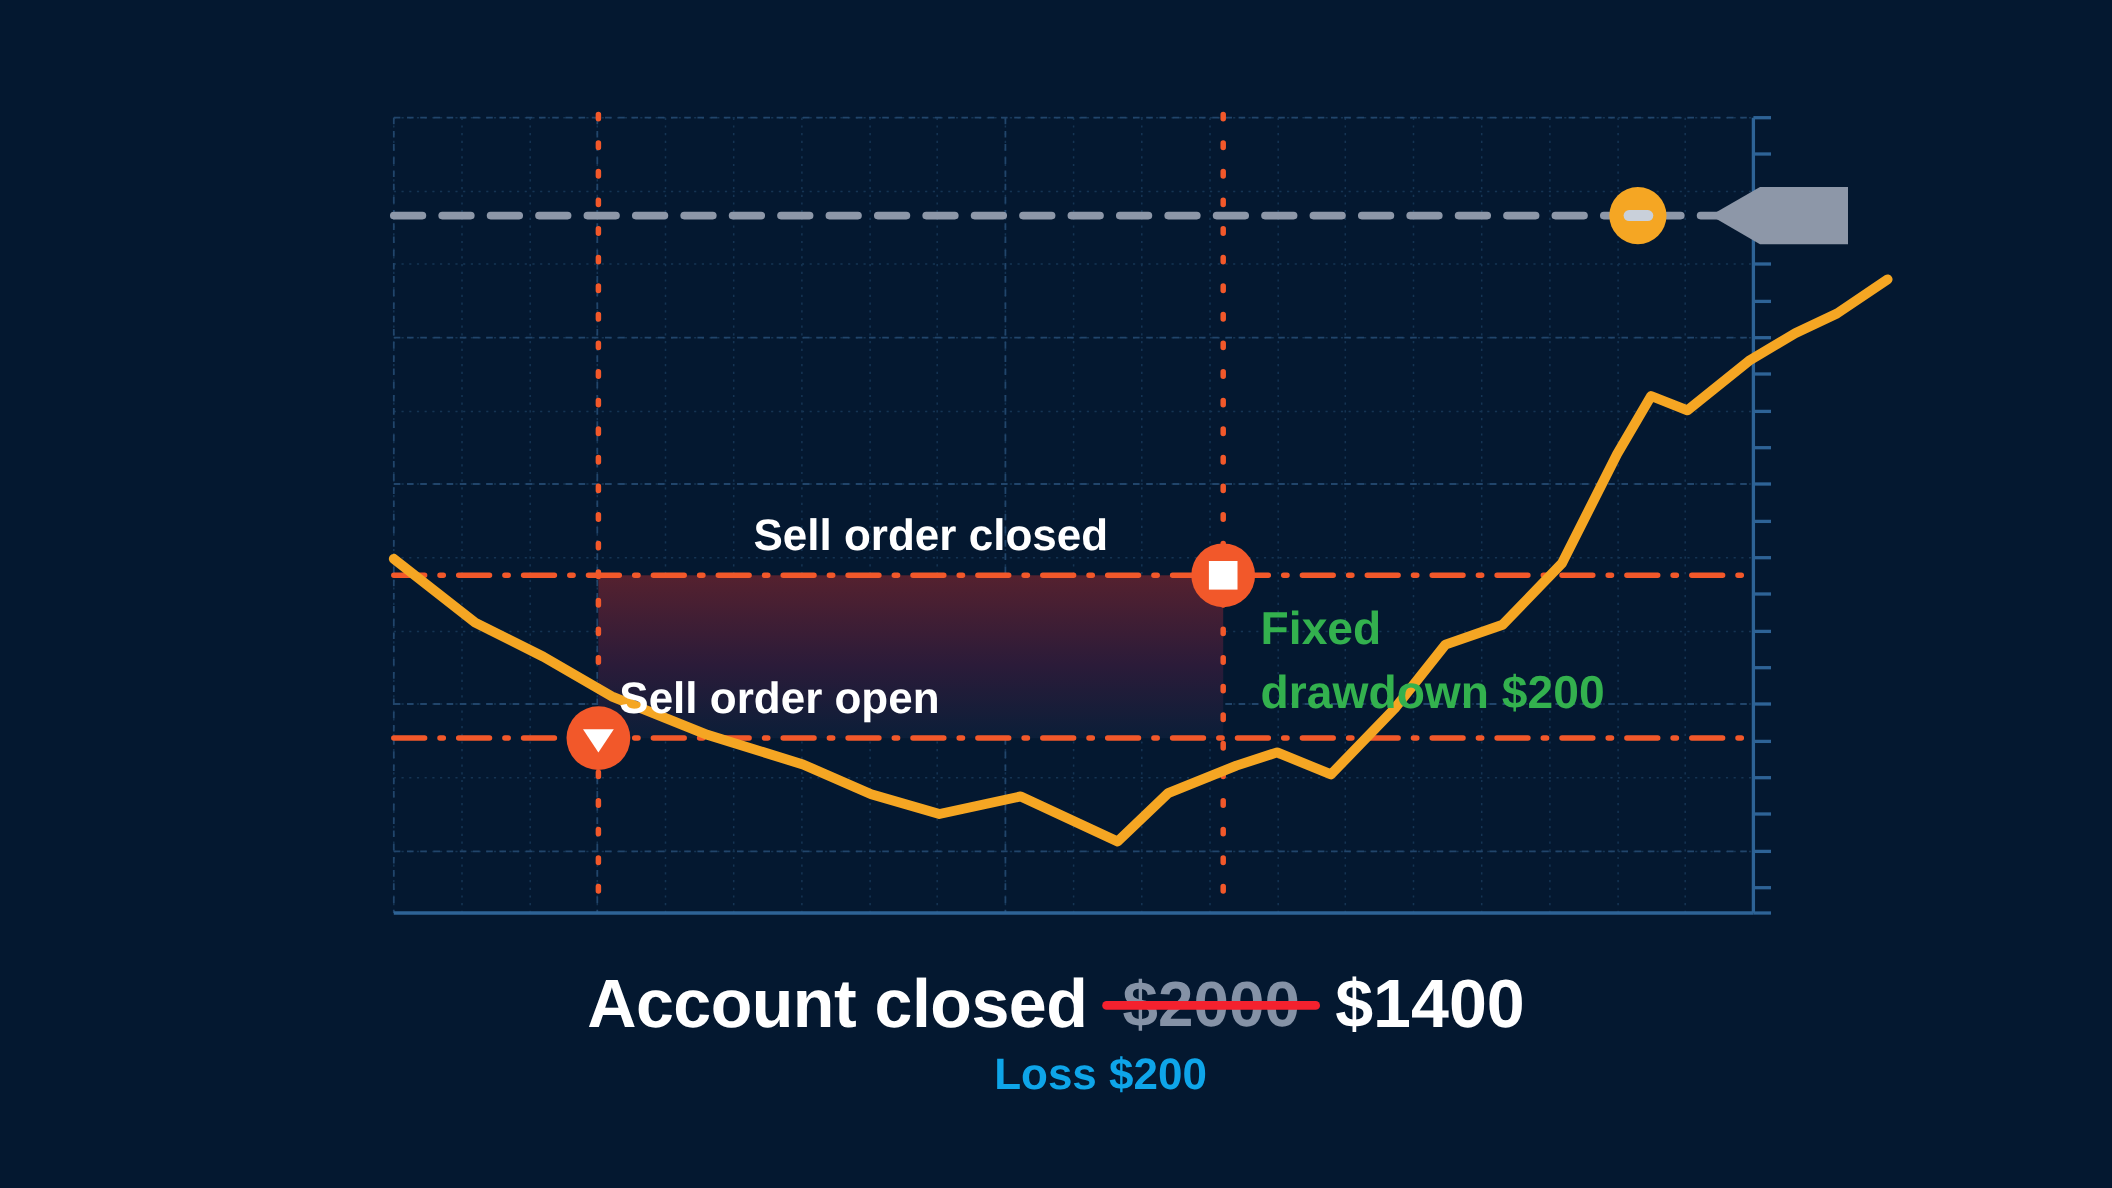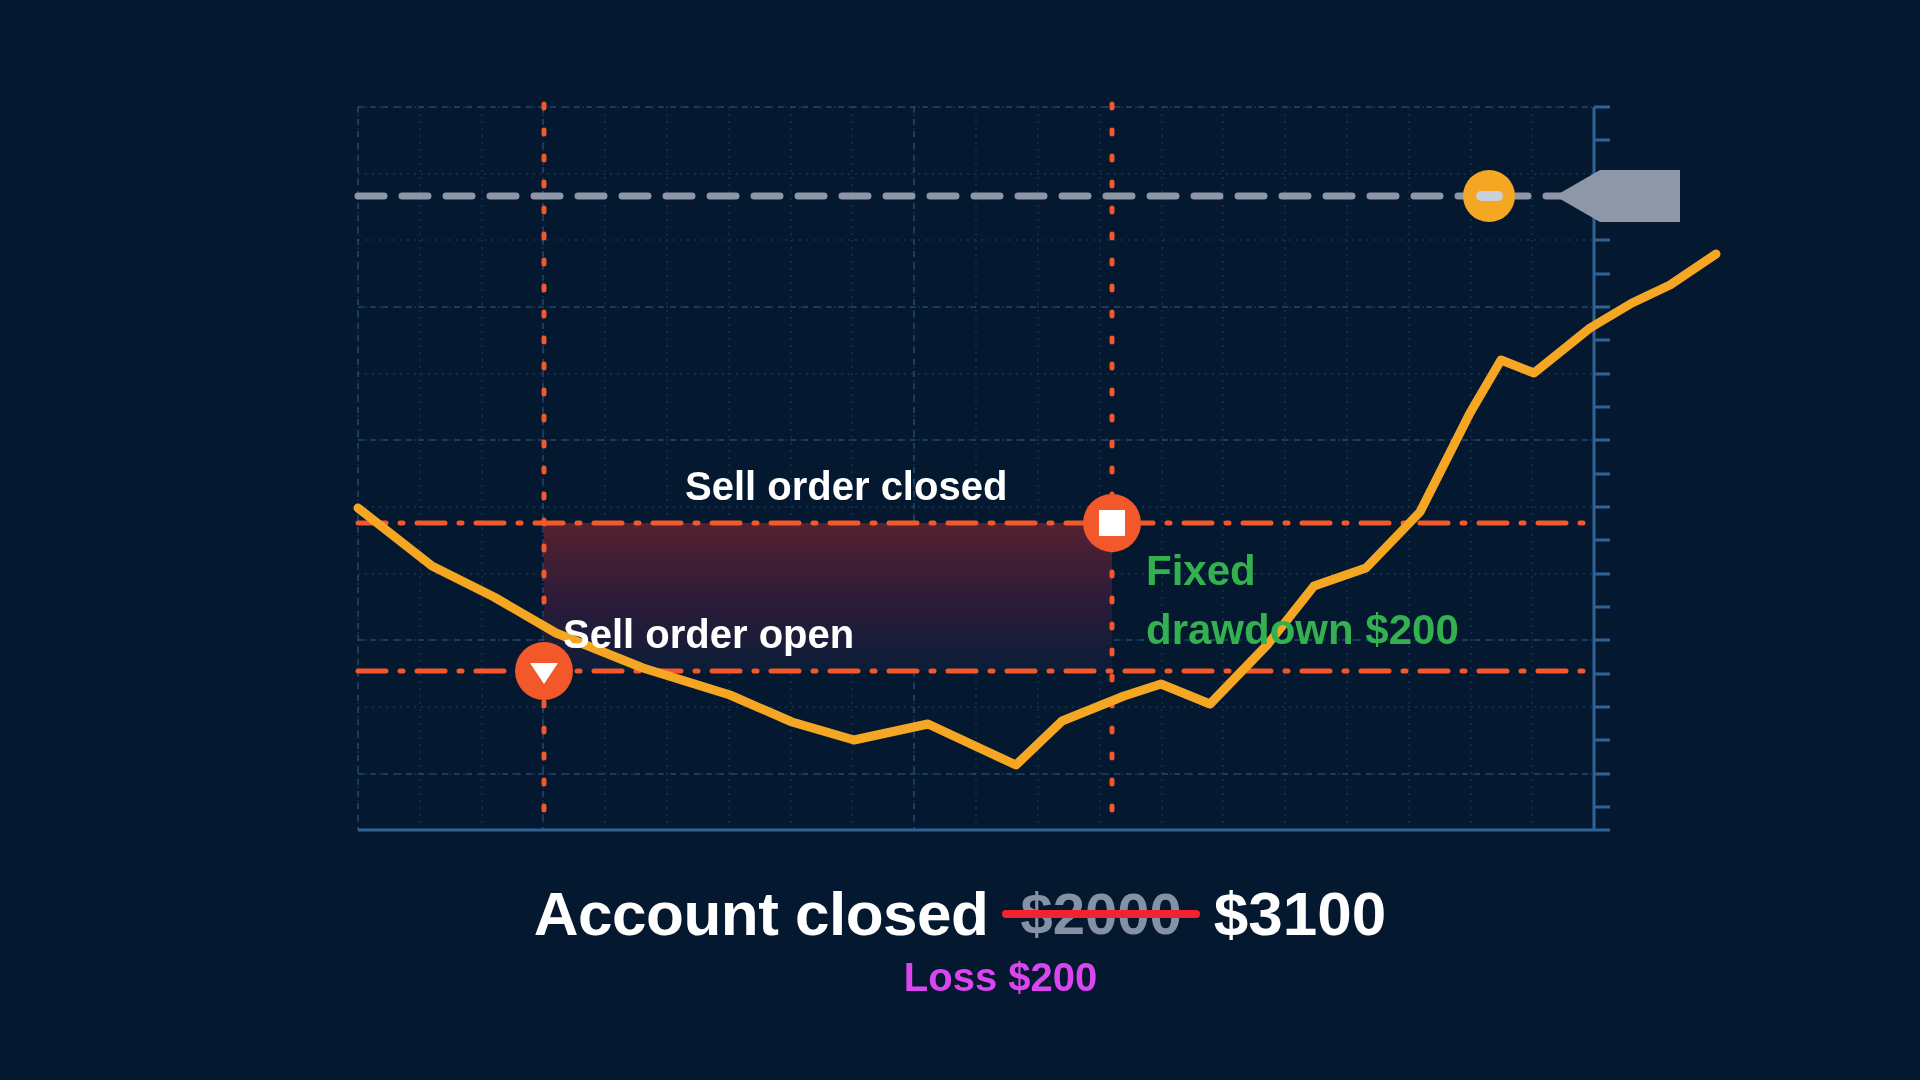--- a/index.html
+++ b/index.html
@@ -56,21 +56,21 @@
     background: #f4212e;
     border-radius: 4px;
   }
   .new-balance {
     color: #ffffff;
     font-size: 62px;
     font-weight: bold;
   }
   .loss-line {
     margin-top: 6px;
-    color: #d946ef;
+    color: #0ea5e9;
     font-size: 40px;
     font-weight: bold;
     text-align: center;
     padding-left: 81px;
   }
 </style>
 </head>
 <body>
 
 <div id="stage">
@@ -195,18 +195,18 @@
     </svg>
   </div>
 
   <div class="caption-row">
     <div class="balance-line">
       <span class="balance-label">Account closed</span>
       <span class="old-balance">
         <span>$2000</span>
         <span class="strike"></span>
       </span>
-      <span class="new-balance">$3100</span>
+      <span class="new-balance">$1400</span>
     </div>
     <div class="loss-line">Loss $200</div>
   </div>
 
 </div>
 
 </body></html>

